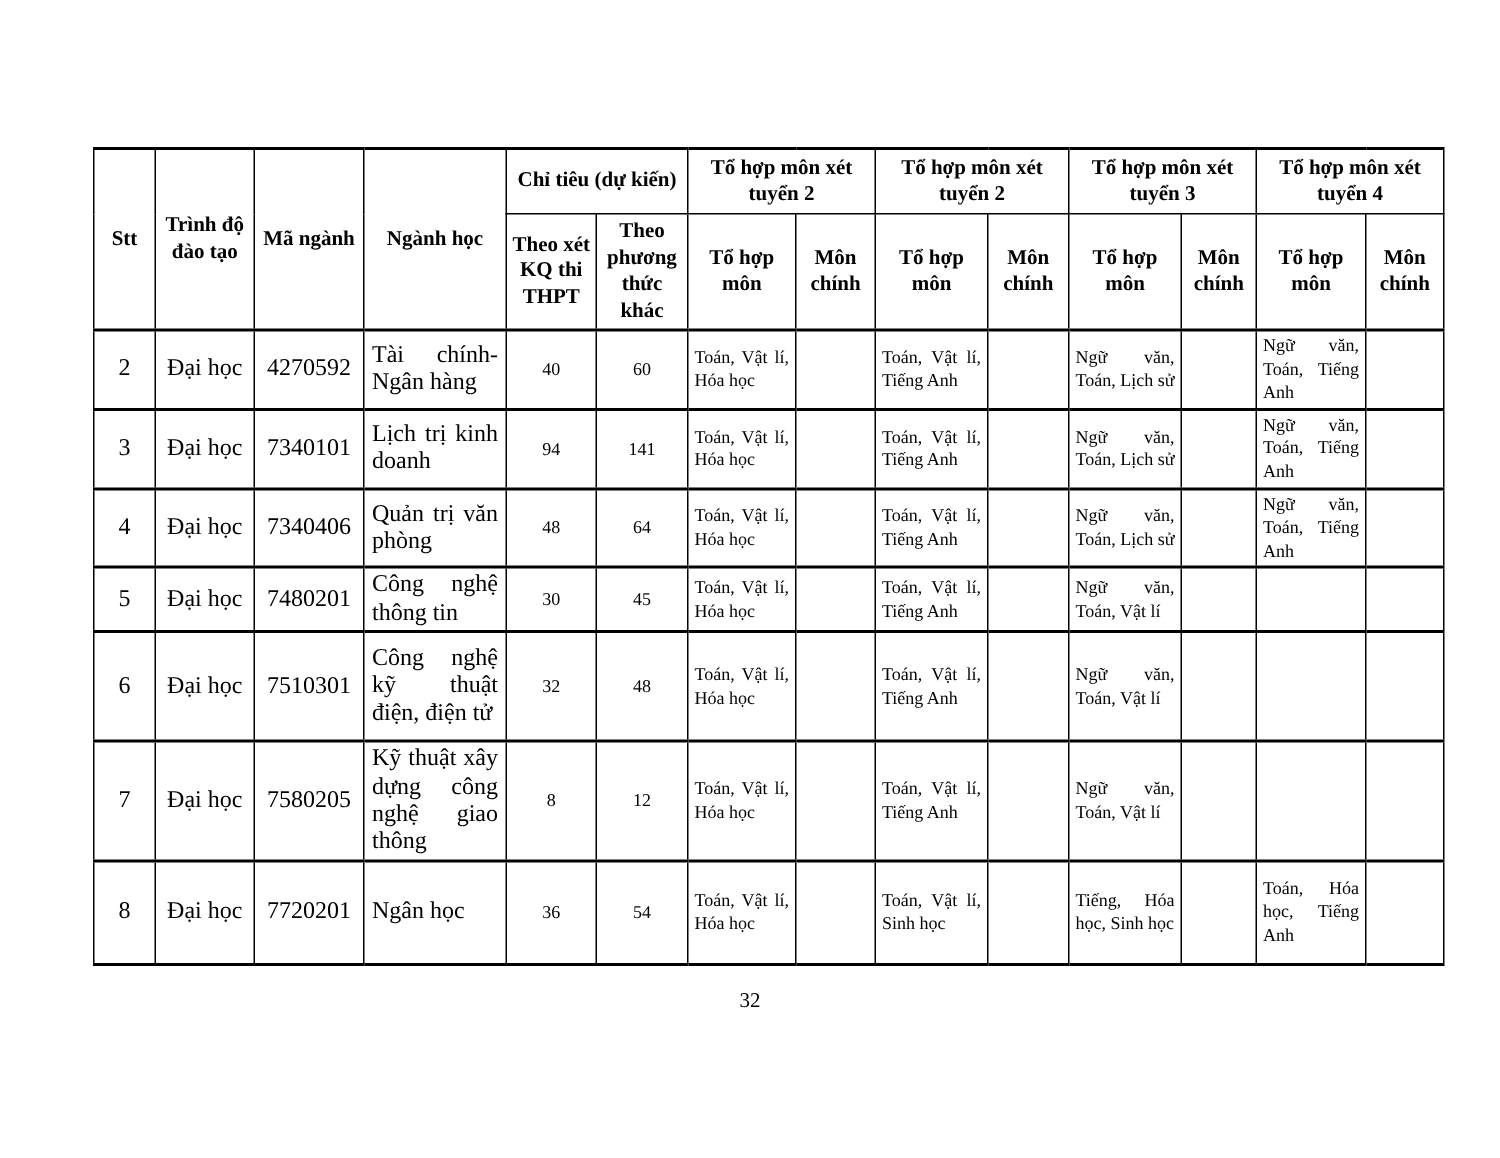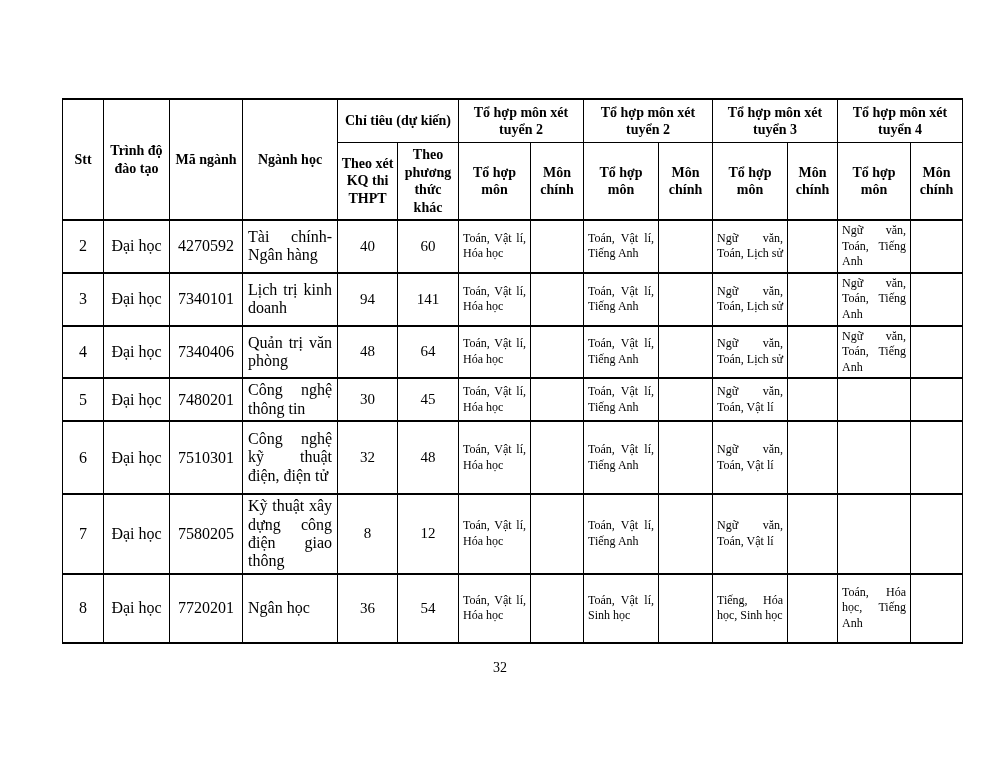--- a/index.html
+++ b/index.html
@@ -55,21 +55,21 @@
   tbody tr:nth-child(6) { height: 70px; }
   tbody tr:nth-child(7) { height: 69px; }
   .c-stt, .c-level, .c-code { text-align: center; font-size: 16px; }
   .c-major {
     text-align: justify;
     font-size: 16px;
     line-height: 1.15;
     padding: 2px 5px;
     margin-top: 32px;
   }
-  .c-num { text-align: center; font-size: 15px; }
+  .c-num { text-align: center; font-size: 12px; }
   .c-combo {
     text-align: justify;
     font-size: 12px;
     line-height: 1.3;
     padding: 2px 4px;
     vertical-align: middle;
   }
   .c-main { font-size: 12px; }
   .page-number {
     position: absolute;
@@ -210,21 +210,21 @@
       <td class="c-combo">Ngữ văn, Toán, Vật lí</td>
       <td class="c-main"></td>
       <td class="c-combo"></td>
       <td class="c-main"></td>
     </tr>
 
     <tr>
       <td class="c-stt">7</td>
       <td class="c-level">Đại học</td>
       <td class="c-code">7580205</td>
-      <td class="c-major">Kỹ thuật xây dựng công điện giao thông</td>
+      <td class="c-major">Kỹ thuật xây dựng công nghệ giao thông</td>
       <td class="c-num">8</td>
       <td class="c-num">12</td>
       <td class="c-combo">Toán, Vật lí, Hóa học</td>
       <td class="c-main"></td>
       <td class="c-combo">Toán, Vật lí, Tiếng Anh</td>
       <td class="c-main"></td>
       <td class="c-combo">Ngữ văn, Toán, Vật lí</td>
       <td class="c-main"></td>
       <td class="c-combo"></td>
       <td class="c-main"></td>

